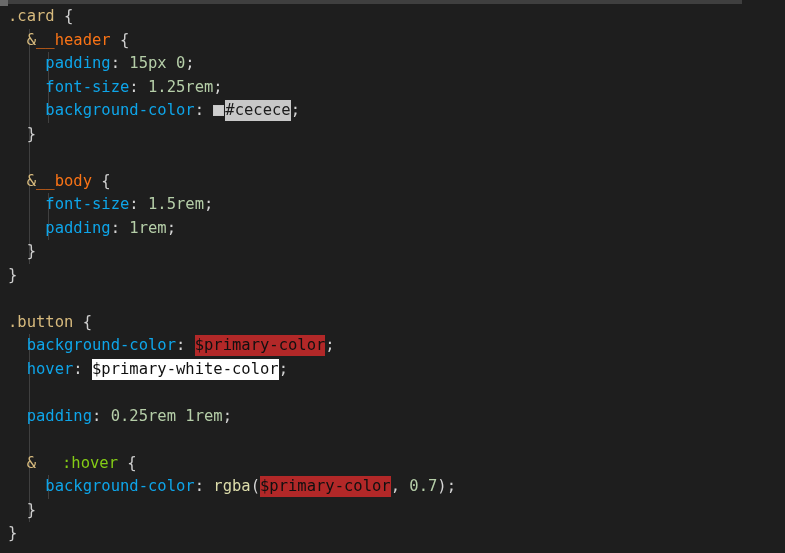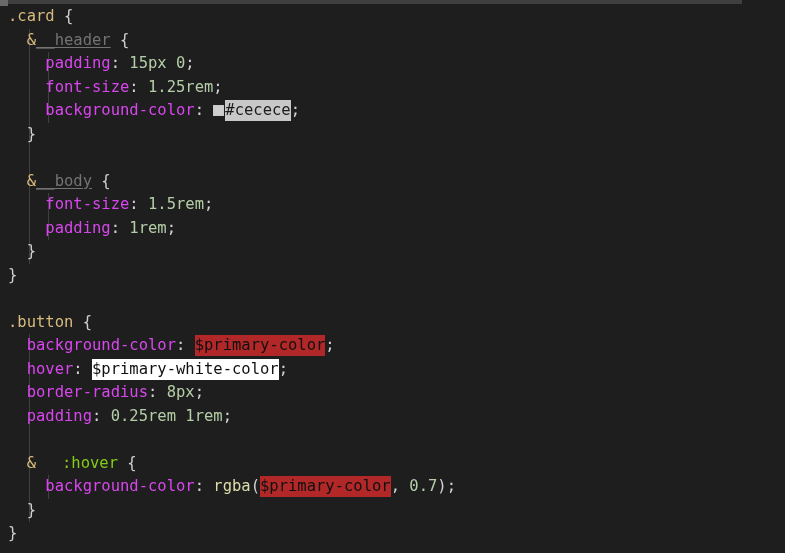--- a/index.html
+++ b/index.html
@@ -82,23 +82,23 @@
     width: 1px;
     height: 23.5px;
     background: #404040;
   }
   .g1 { left: 29px; }
   .g2 { left: 48px; }
 
   
   .tok-selector   { color: #d7ba7d; }
   .tok-amp        { color: #d7ba7d; }
-  .tok-nest       { color: #737373; text-decoration: underline; text-underline-offset: 2px; }
+  .tok-nest       { color: #f97316; text-underline-offset: 2px; }
   .tok-pseudo     { color: #84cc16; margin-left: 26px; }
-  .tok-prop       { color: #d946ef; }
+  .tok-prop       { color: #0ea5e9; }
   .tok-punct      { color: #d4d4d4; }
   .tok-brace      { color: #cfcfcf; }
   .tok-num        { color: #b5cea8; }
   .tok-unitnum    { color: #b5cea8; }
   .tok-func       { color: #dcdcaa; }
   .tok-plain      { color: #d4d4d4; }
 
   
   .swatch {
     display: inline-block;
@@ -148,21 +148,21 @@
       <div class="line"><span class="guide g1"></span><span class="line-text"></span></div>
       <div class="line"><span class="guide g1"></span><span class="line-text"><span class="tok-plain">  </span><span class="tok-amp">&amp;</span><span class="tok-nest">__body</span><span class="tok-plain"> </span><span class="tok-brace">{</span></span></div>
       <div class="line"><span class="guide g1"></span><span class="guide g2"></span><span class="line-text"><span class="tok-plain">    </span><span class="tok-prop">font-size</span><span class="tok-punct">: </span><span class="tok-unitnum">1.5rem</span><span class="tok-punct">;</span></span></div>
       <div class="line"><span class="guide g1"></span><span class="guide g2"></span><span class="line-text"><span class="tok-plain">    </span><span class="tok-prop">padding</span><span class="tok-punct">: </span><span class="tok-unitnum">1rem</span><span class="tok-punct">;</span></span></div>
       <div class="line"><span class="guide g1"></span><span class="line-text"><span class="tok-plain">  </span><span class="tok-brace">}</span></span></div>
       <div class="line"><span class="line-text"><span class="tok-brace">}</span></span></div>
       <div class="line"><span class="line-text"></span></div>
       <div class="line"><span class="line-text"><span class="tok-selector">.button</span><span class="tok-plain"> </span><span class="tok-brace">{</span></span></div>
       <div class="line"><span class="guide g1"></span><span class="line-text"><span class="tok-plain">  </span><span class="tok-prop">background-color</span><span class="tok-punct">: </span><span class="hl-red">$primary-color</span><span class="tok-punct">;</span></span></div>
       <div class="line"><span class="guide g1"></span><span class="line-text"><span class="tok-plain">  </span><span class="tok-prop">hover</span><span class="tok-punct">: </span><span class="hl-white">$primary-white-color</span><span class="tok-punct">;</span></span></div>
-      <div class="line"><span class="guide g1"></span><span class="line-text"><span class="tok-plain">  </span><span class="tok-prop">border-radius</span><span class="tok-punct">: </span><span class="tok-unitnum">8px</span><span class="tok-punct">;</span></span></div>
+      <div class="line"><span class="guide g1"></span></div>
       <div class="line"><span class="guide g1"></span><span class="line-text"><span class="tok-plain">  </span><span class="tok-prop">padding</span><span class="tok-punct">: </span><span class="tok-unitnum">0.25rem</span><span class="tok-plain"> </span><span class="tok-unitnum">1rem</span><span class="tok-punct">;</span></span></div>
       <div class="line"><span class="guide g1"></span><span class="line-text"></span></div>
       <div class="line"><span class="guide g1"></span><span class="line-text"><span class="tok-plain">  </span><span class="tok-amp">&amp;</span><span class="tok-pseudo">:hover</span><span class="tok-plain"> </span><span class="tok-brace">{</span></span></div>
       <div class="line"><span class="guide g1"></span><span class="guide g2"></span><span class="line-text"><span class="tok-plain">    </span><span class="tok-prop">background-color</span><span class="tok-punct">: </span><span class="tok-func">rgba</span><span class="tok-punct">(</span><span class="hl-red">$primary-color</span><span class="tok-punct">, </span><span class="tok-num">0.7</span><span class="tok-punct">)</span><span class="tok-punct">;</span></span></div>
       <div class="line"><span class="guide g1"></span><span class="line-text"><span class="tok-plain">  </span><span class="tok-brace">}</span></span></div>
       <div class="line"><span class="line-text"><span class="tok-brace">}</span></span></div>
     </div>
 
 </div>
 

